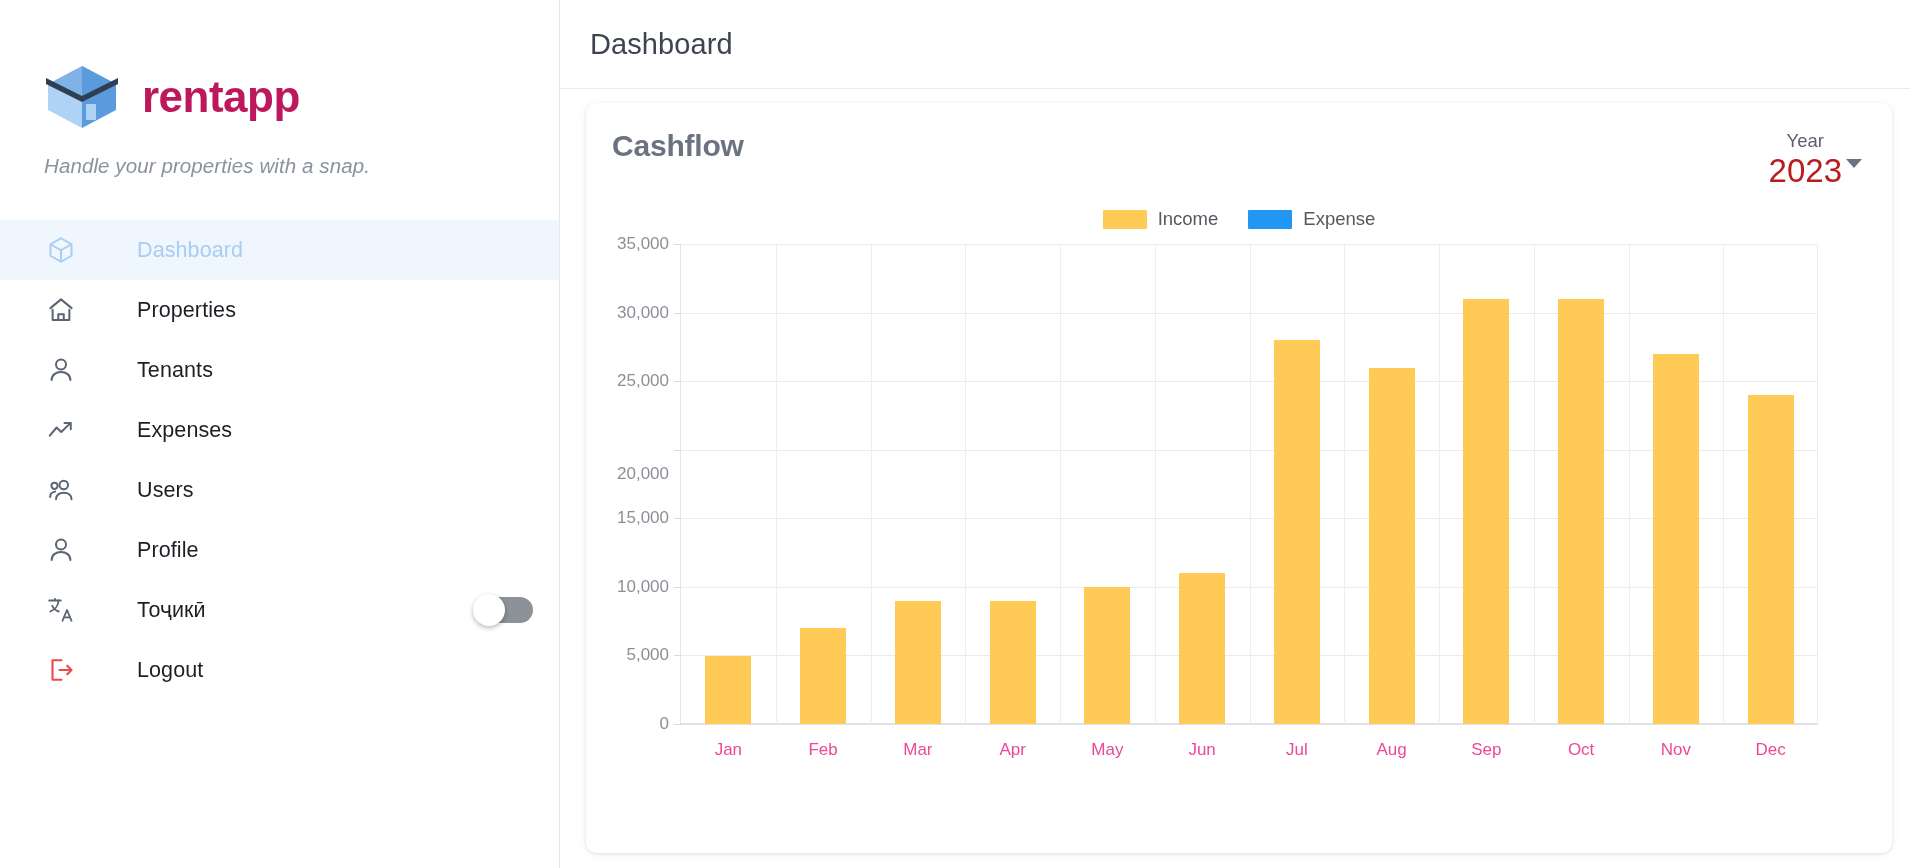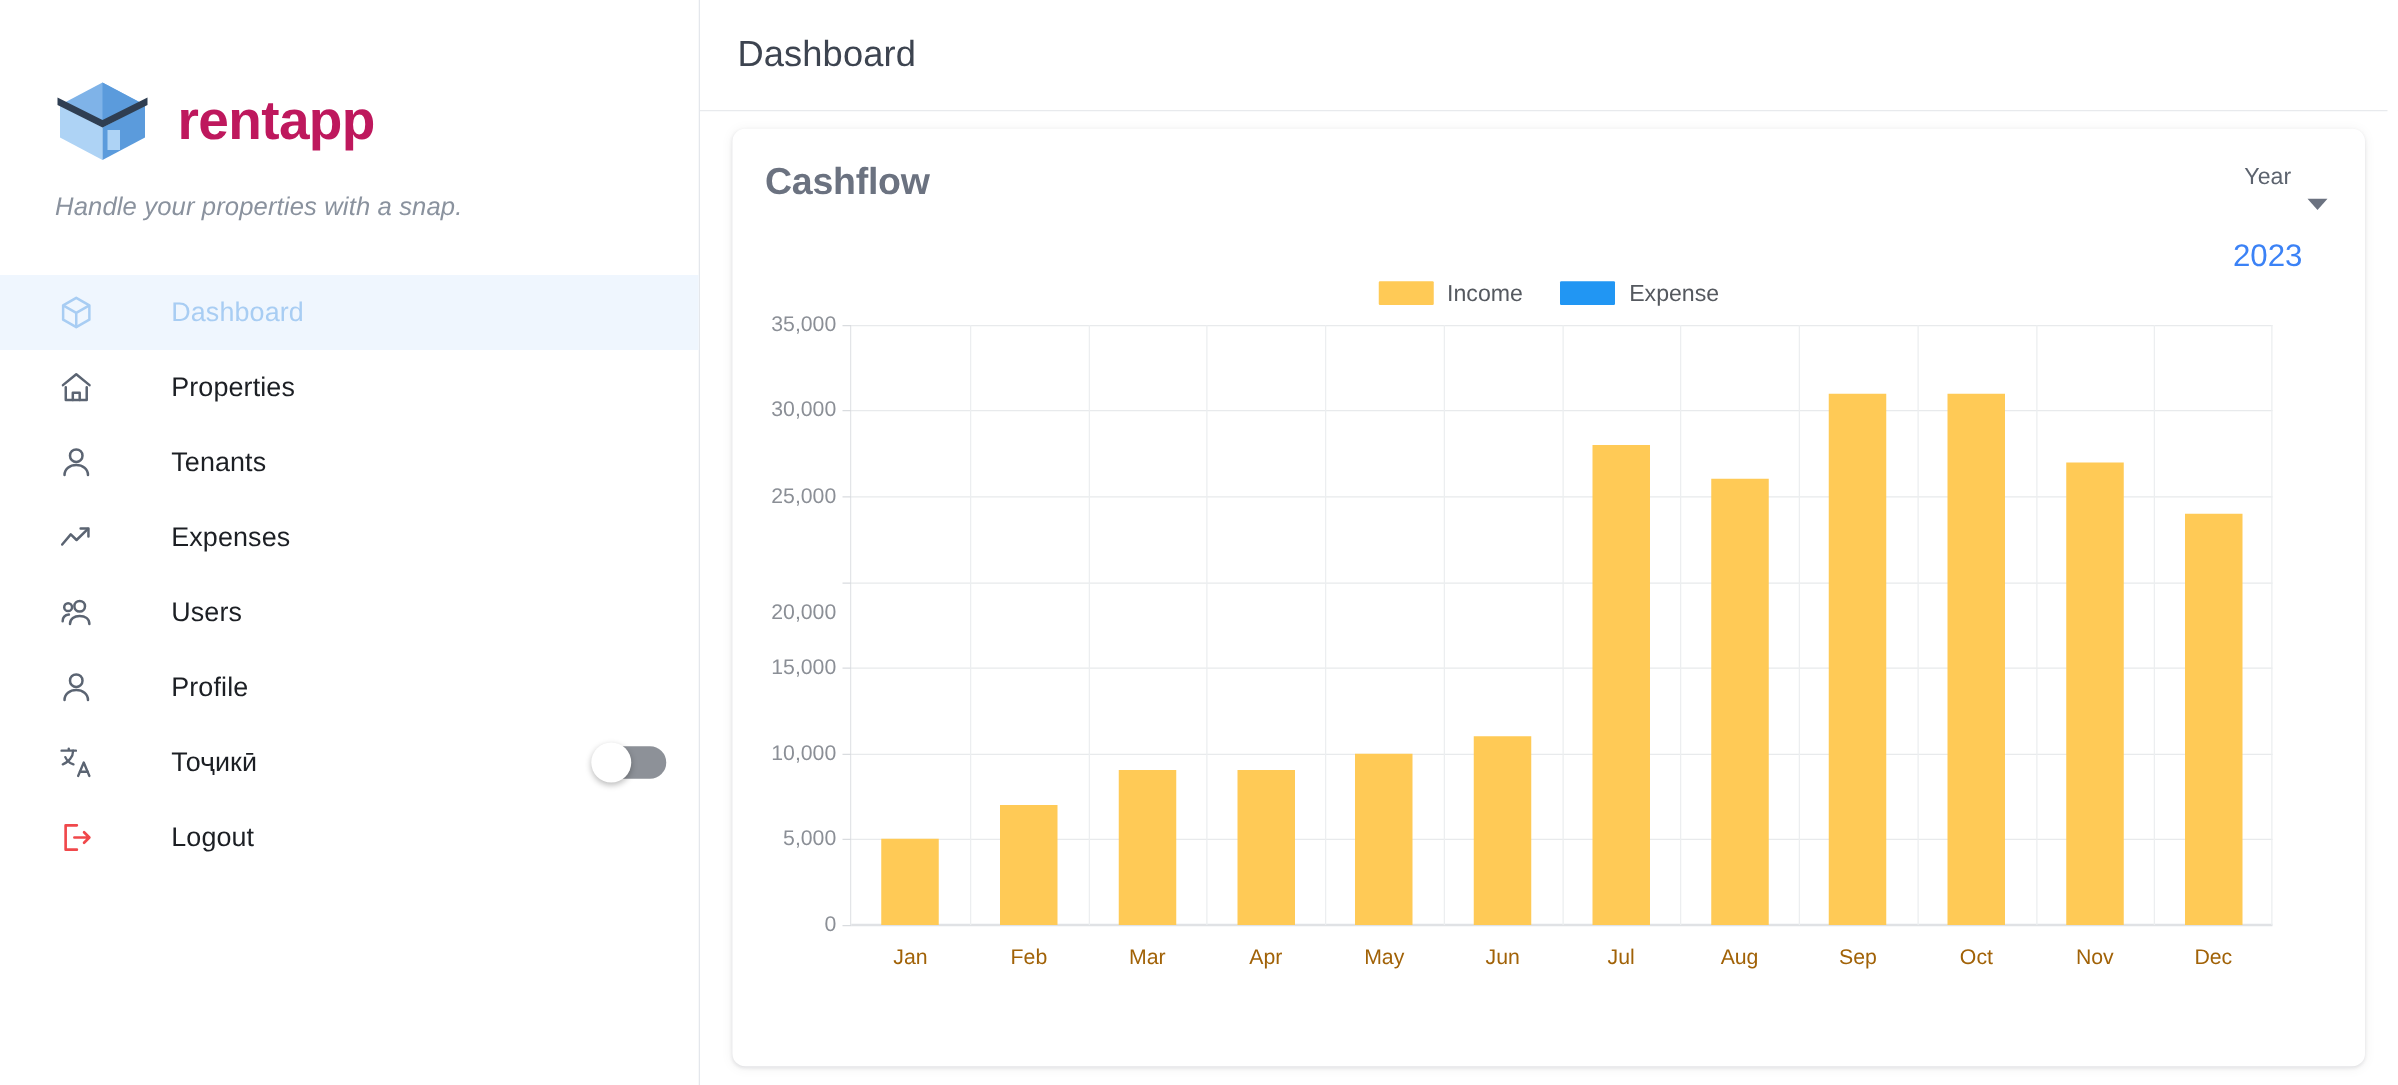--- a/index.html
+++ b/index.html
@@ -128,36 +128,36 @@
     padding: 26px 30px 0 26px;
   }
   .card-title {
     font-size: 30px;
     font-weight: 700;
     color: #6b7280;
     letter-spacing: -0.2px;
   }
   .year-select { text-align: center; padding-right: 20px; cursor: pointer; position: relative; }
   .year-label { font-size: 18.5px; color: #5c636e; line-height: 1.25; }
-  .year-value { font-size: 25px; color: #3b82f6; line-height: 1.15; margin-top: 39px; }
+  .year-value { font-size: 33px; color: #b91c1c; line-height: 1.15; }
   .caret {
     position: absolute;
     right: 0px; top: 30px;
     width: 0; height: 0;
     border-left: 8px solid transparent;
     border-right: 8px solid transparent;
     border-top: 9px solid #6b7280;
   }
 
   
   .legend {
     display: flex;
     justify-content: center;
     gap: 30px;
-    margin-top: 4px;
+    margin-top: 18px;
   }
   .legend-item { display: flex; align-items: center; gap: 11px; }
   .legend-swatch { width: 44px; height: 19px; border-radius: 1px; }
   .legend-text { font-size: 18.5px; color: #55595f; }
 
   
   .chart-wrap {
     position: relative;
     margin: 14px 22px 0 22px;
     height: 520px;
@@ -209,21 +209,21 @@
   .bar {
     width: 46px;
     background: #ffca56;
   }
   .xtick {
     position: absolute;
     top: calc(100% + 16px);
     left: 50%;
     transform: translateX(-50%);
     font-size: 17px;
-    color: #a16207;
+    color: #ec4899;
     white-space: nowrap;
   }
   .axis-bottom {
     position: absolute;
     left: 0; right: 0; bottom: 0;
     height: 1px;
     background: #e0e2e5;
   }
 
   

